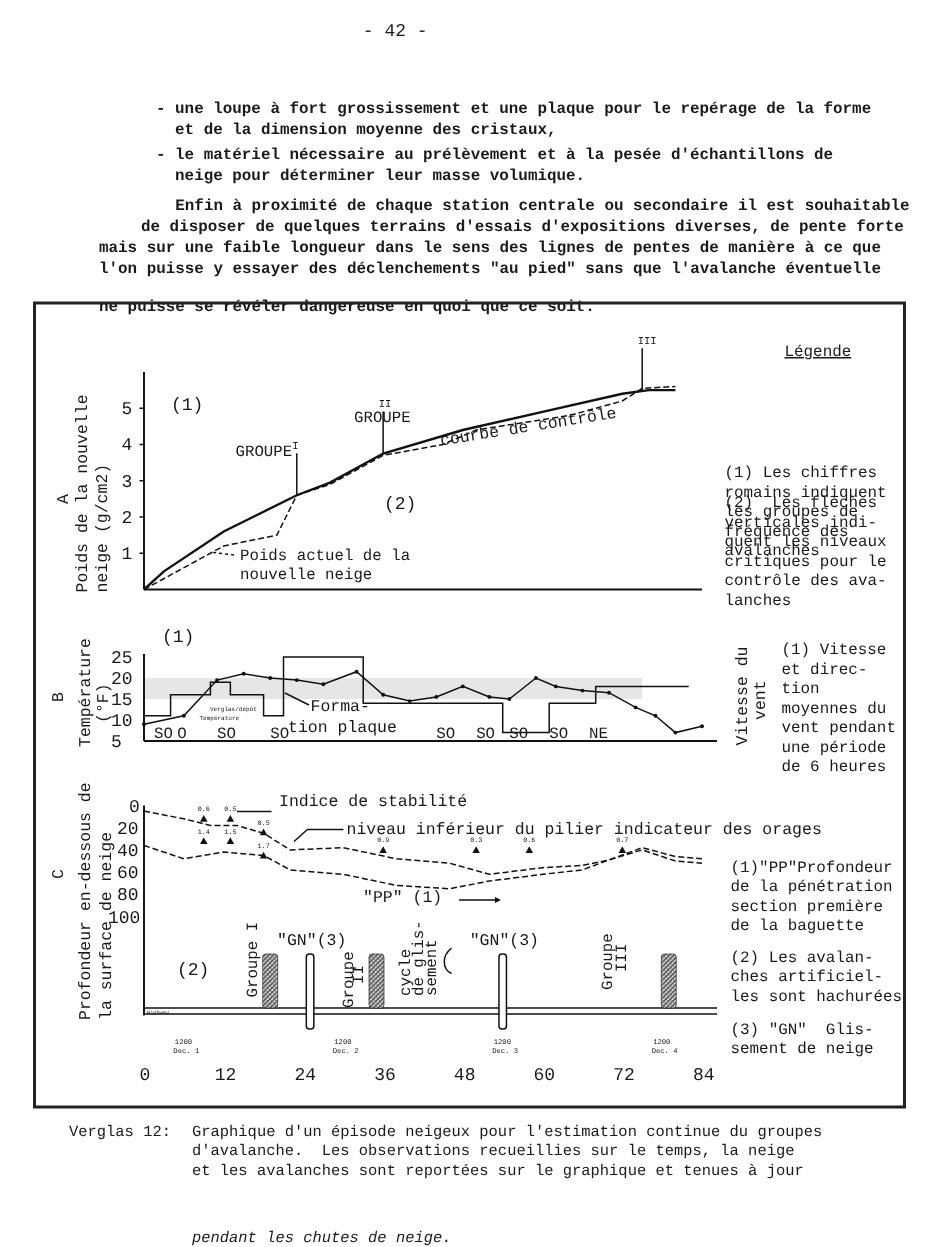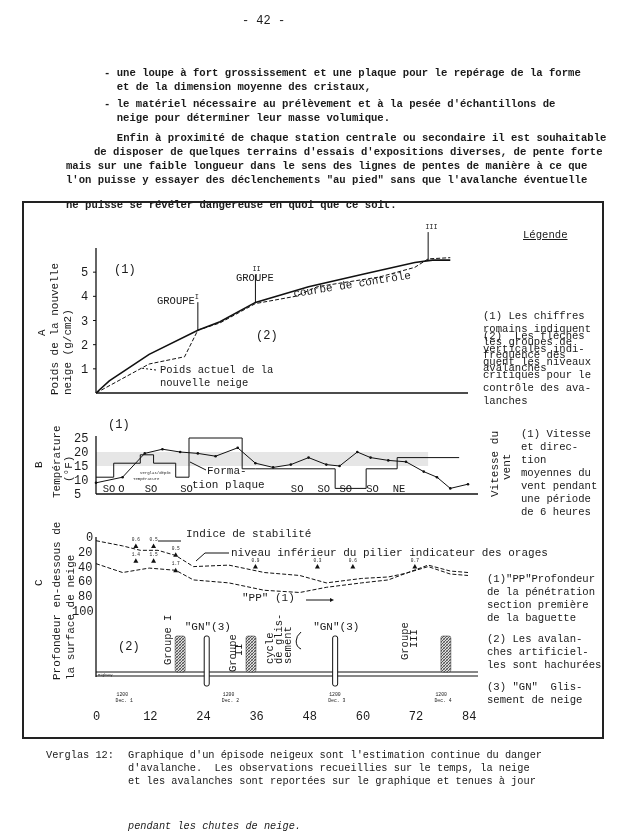--- a/index.html
+++ b/index.html
@@ -227,16 +227,16 @@
       <text x="196.28571428571428" y="720" font-size="12">24</text>
       <text x="249.42857142857142" y="720" font-size="12">36</text>
       <text x="302.57142857142856" y="720" font-size="12">48</text>
       <text x="355.7142857142857" y="720" font-size="12">60</text>
       <text x="408.85714285714283" y="720" font-size="12">72</text>
       <text x="462" y="720" font-size="12">84</text>
     </g>
 </svg>
 
 <div class="abs caption" style="left:46px; top:749px;">Verglas 12:</div>
-<div class="abs caption" style="left:128px; top:749px;">Graphique d'un épisode neigeux sont l'estimation continue du danger</div>
+<div class="abs caption" style="left:128px; top:749px;">Graphique d'un épisode neigeux pour l'estimation continue du groupes</div>
 <div class="abs caption" style="left:128px; top:762px;">d'avalanche.  Les observations recueillies sur le temps, la neige</div>
 <div class="abs caption" style="left:128px; top:775px;">et les avalanches sont reportées sur le graphique et tenues à jour</div>
 <div class="abs caption" style="left:128px; top:820px;font-style:italic;">pendant les chutes de neige.</div>
 
 </body></html>

